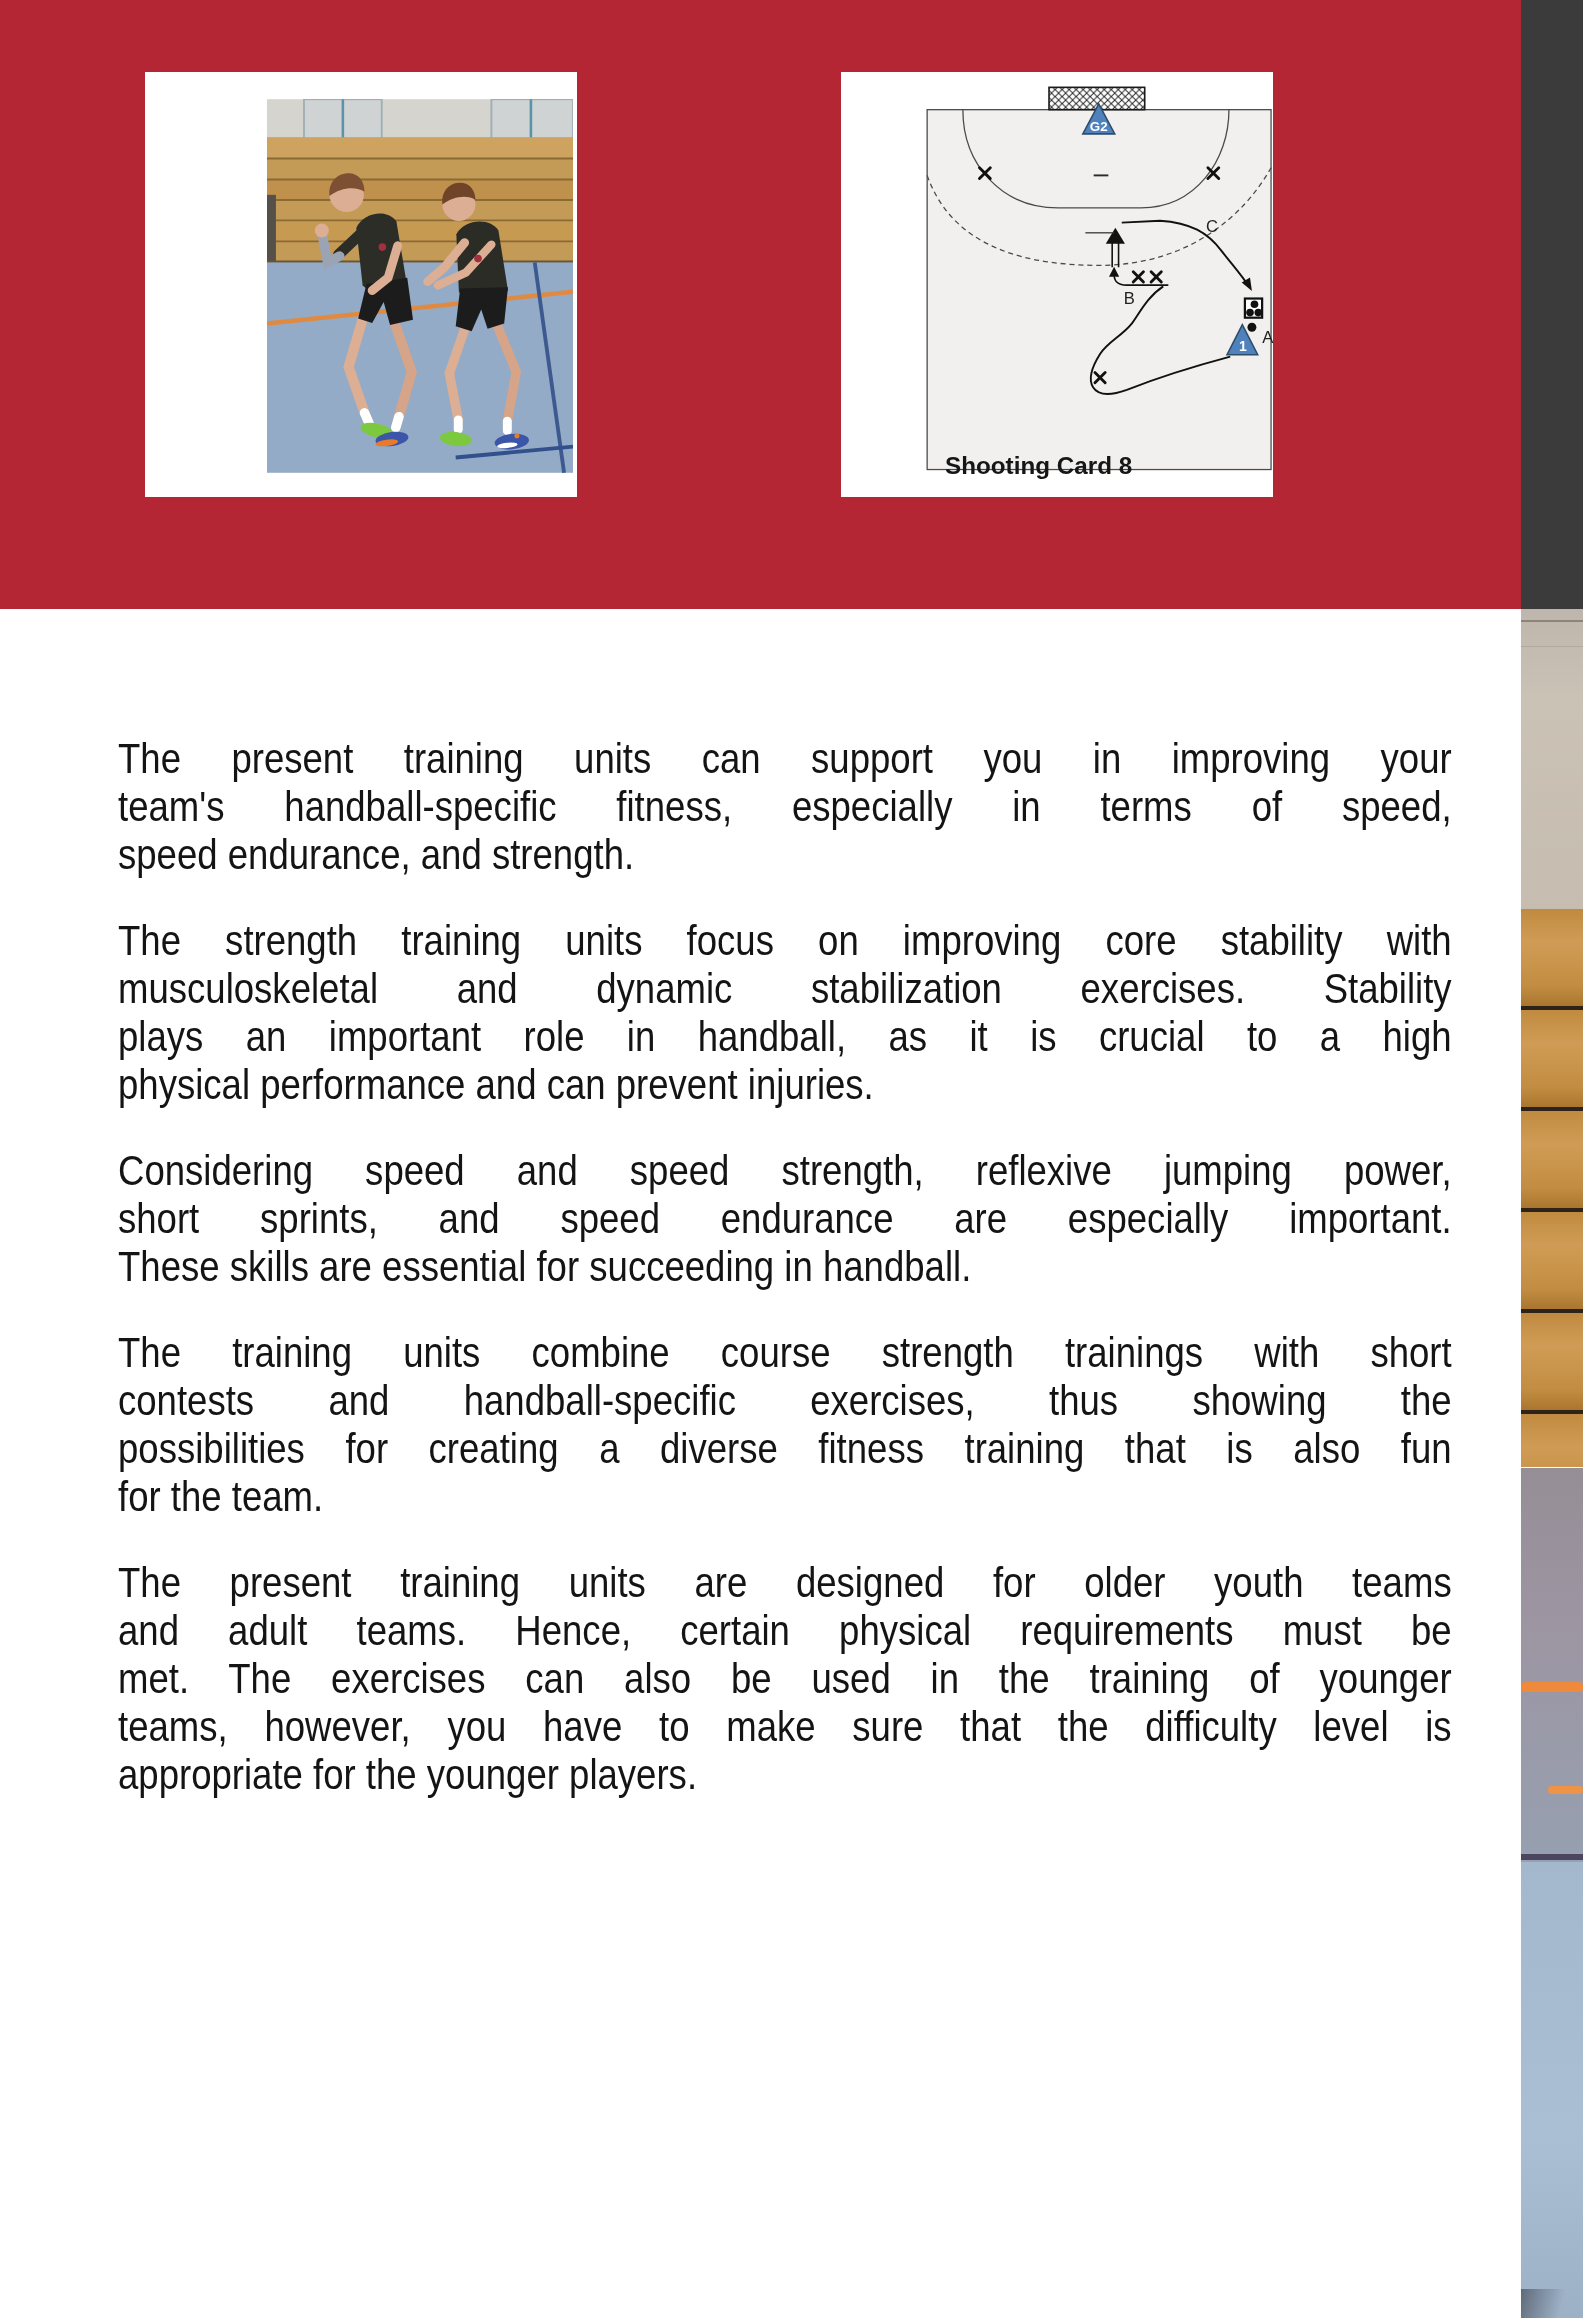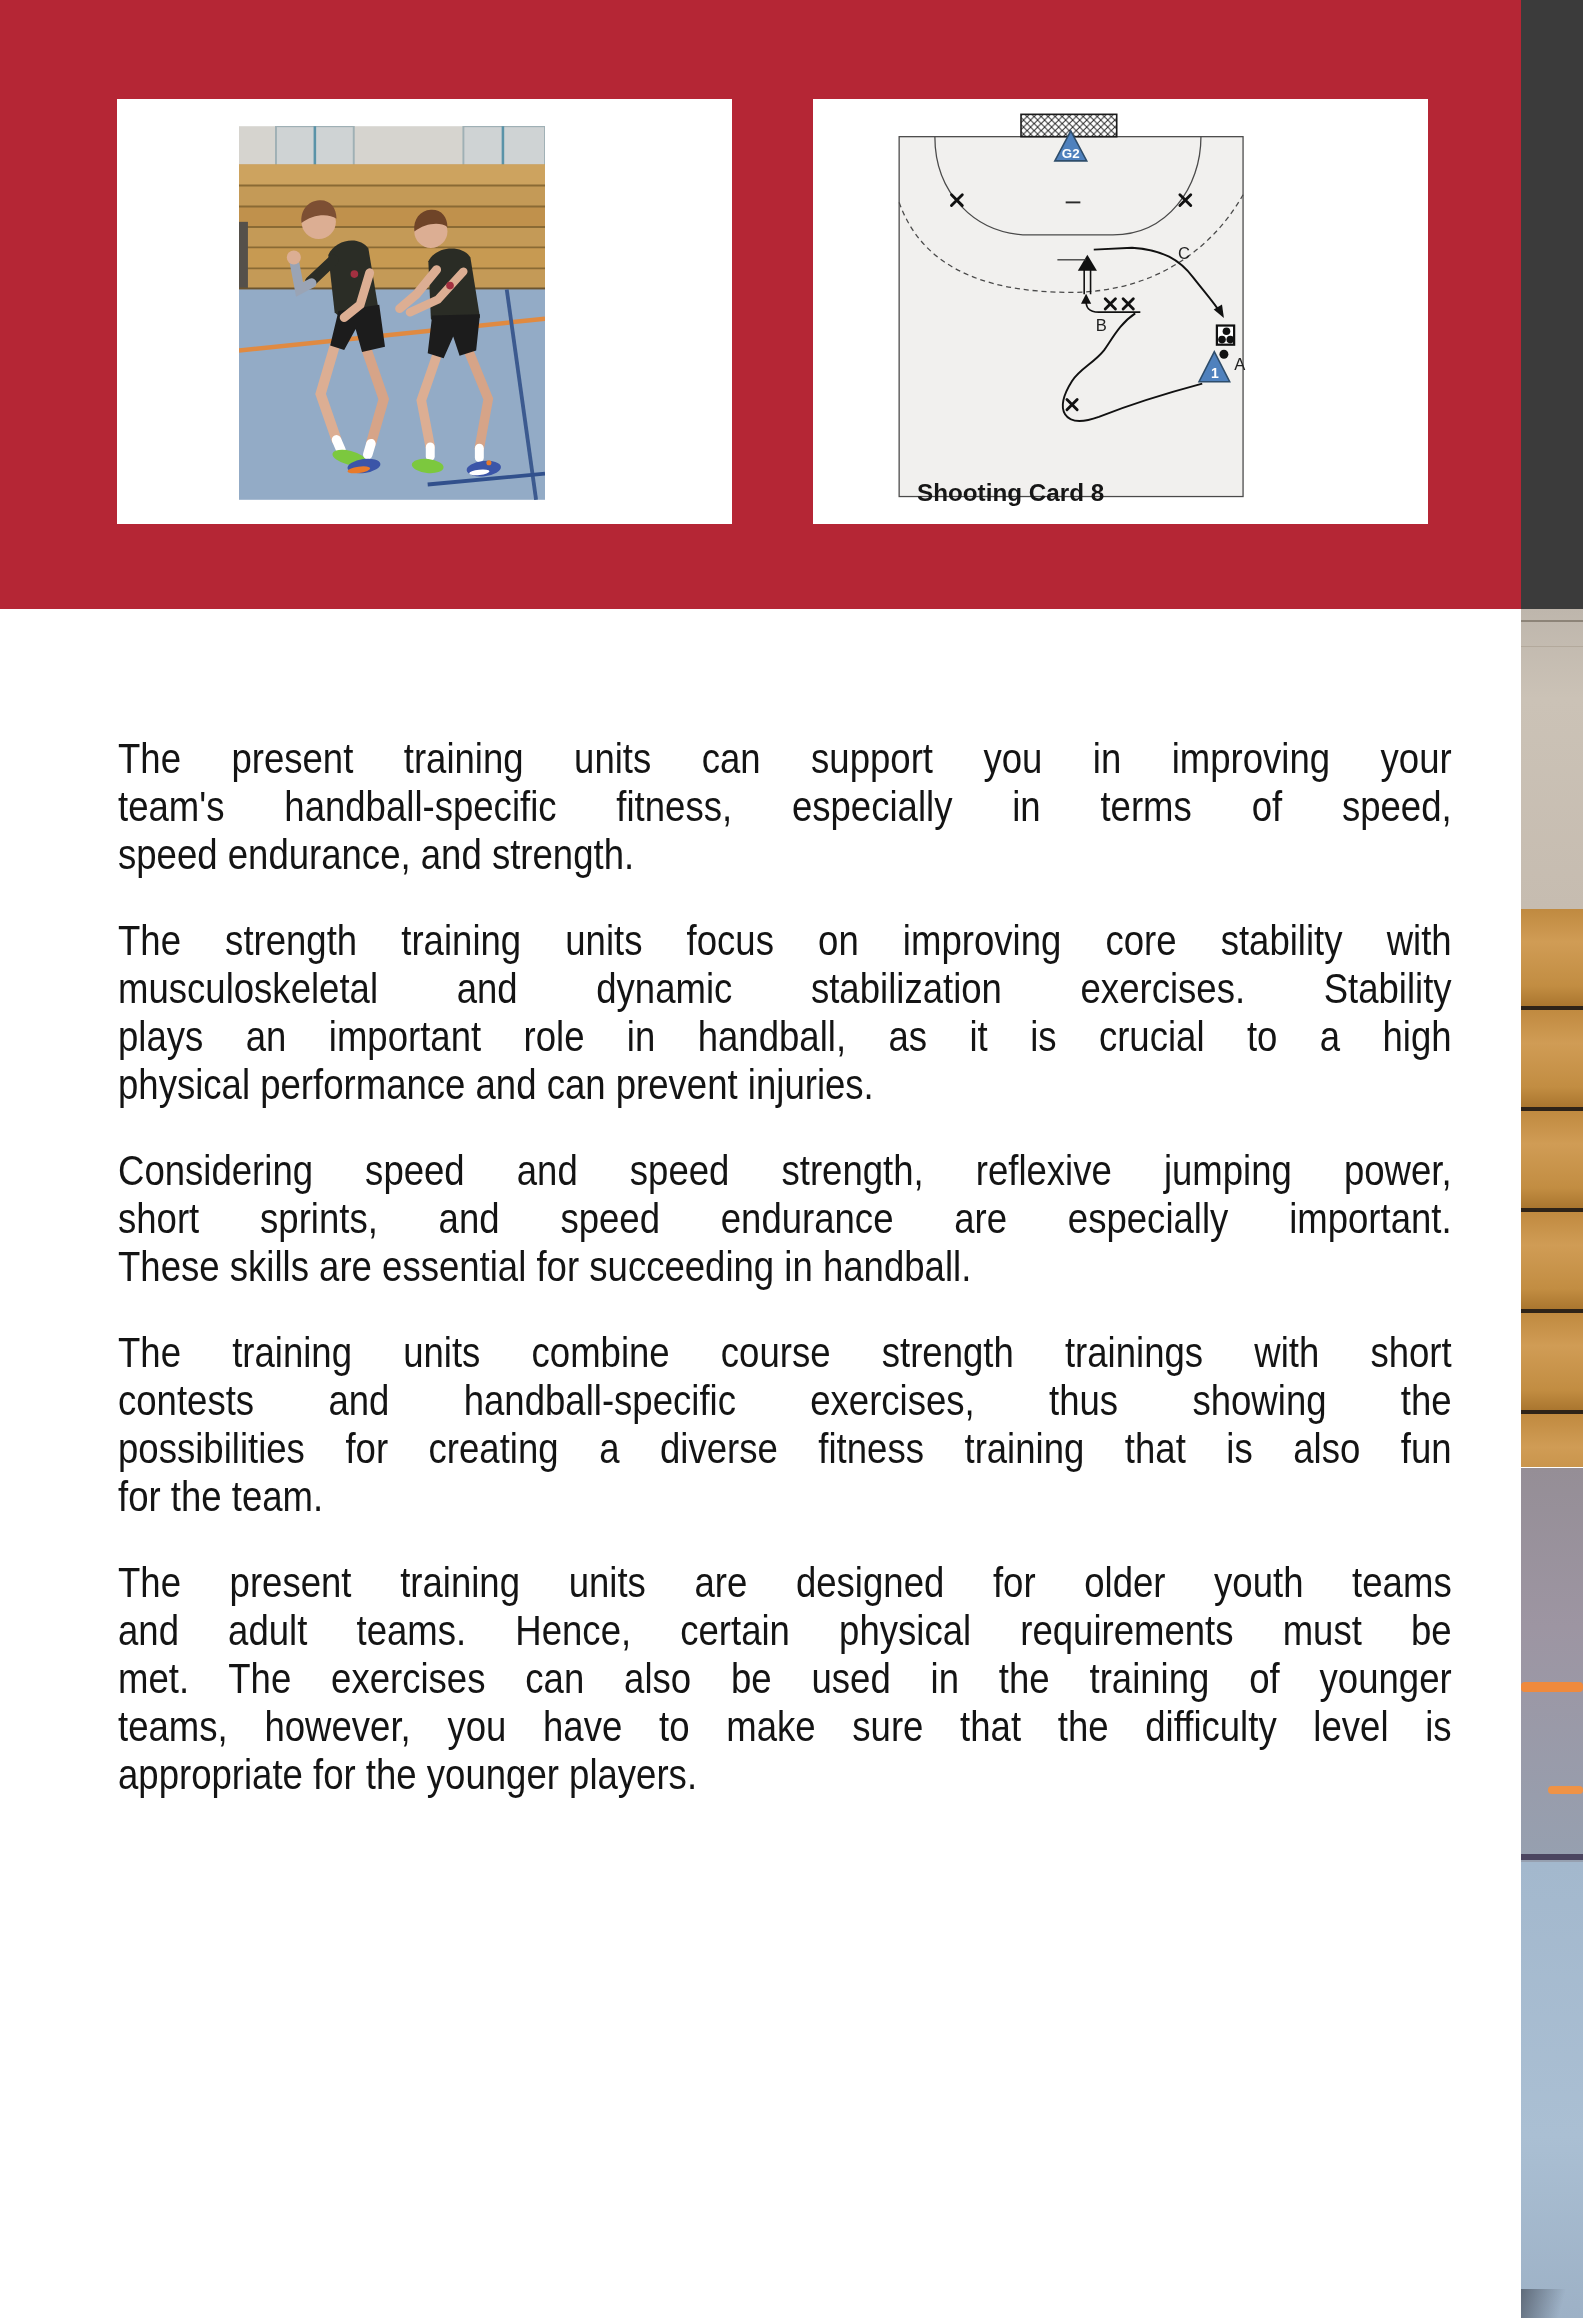--- a/index.html
+++ b/index.html
@@ -1,21 +1,21 @@
 <!DOCTYPE html>
 <html style="font-size:10.2px"><head>
 <meta charset="utf-8">
 <style>
   html,body{margin:0;padding:0;}
   body{
     width:1583px;height:2319px;position:relative;background:#ffffff;
     font-family:"Liberation Sans",sans-serif;overflow:hidden;
   }
   .red-band{position:absolute;left:0;top:0;width:1521px;height:609px;background:#b52635;}
-  .card{position:absolute;top:99px;width:615px;height:425px;background:#ffffff;}
+  .card{position:absolute;top:72px;width:432px;height:425px;background:#ffffff;margin-left:28px;}
   .photo-card{left:117px;}
   .diagram-card{left:813px;}
   .photo-card svg{position:absolute;left:122px;top:27.4px;}
   .diagram-card svg{position:absolute;left:0;top:0;}
 
   
   .strip{position:absolute;left:1521px;top:0;width:62px;height:2319px;}
   .strip .seg{position:absolute;left:0;width:62px;}
   .seg-dark{top:0;height:609px;background:#3b3b3b;}
   .seg-wall{top:609px;height:300px;background:linear-gradient(to bottom,#beb6ac,#cbc2b6 30%,#c6bcb0);}

